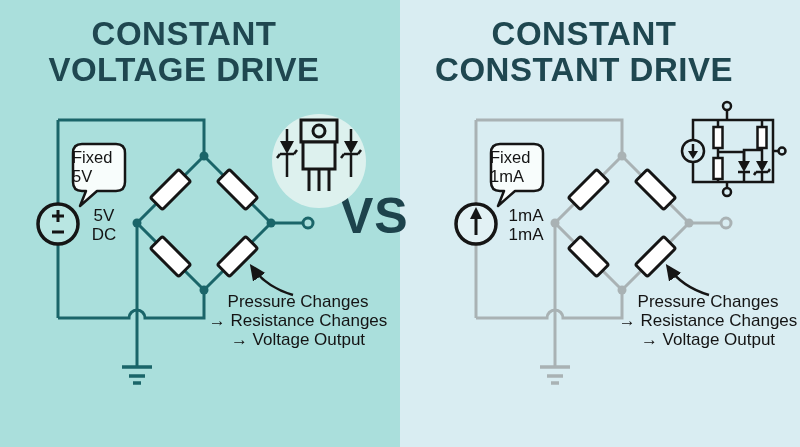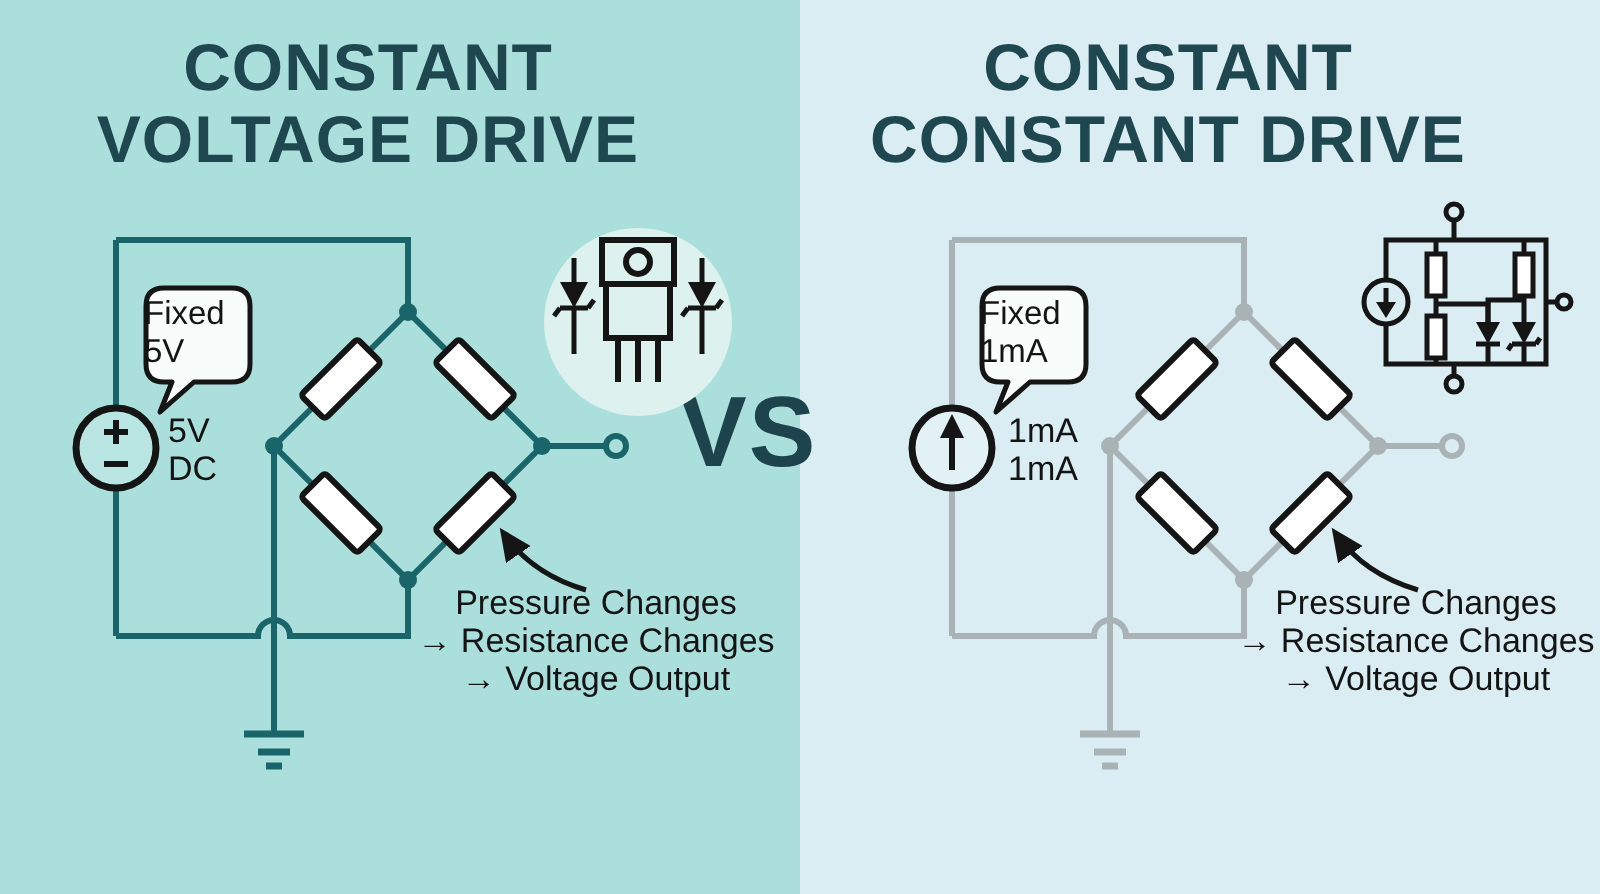--- a/index.html
+++ b/index.html
@@ -23,21 +23,21 @@
     color:#1d434c;font-weight:bold;font-size:50px;line-height:52px;letter-spacing:1px;
   }
   .svg-layer{position:absolute;left:0;top:0;}
   .bubble-text{
     position:absolute;width:54px;top:148px;text-align:left;
     color:#141414;font-size:16.5px;line-height:19px;font-weight:500;
   }
   .bubble-text-left{left:72px;}
   .bubble-text-right{left:490px;}
   .src-label{
-    position:absolute;top:206px;text-align:left;
+    position:absolute;top:206px;text-align:center;
     color:#141414;font-size:17px;line-height:19px;
   }
   .src-label-left{left:84px;width:40px;}
   .src-label-right{left:504px;width:44px;}
   .note{
     position:absolute;top:292px;width:190px;text-align:center;
     color:#141414;font-size:17px;line-height:19px;
   }
   .note-left{left:203px;}
   .note-right{left:613px;}

